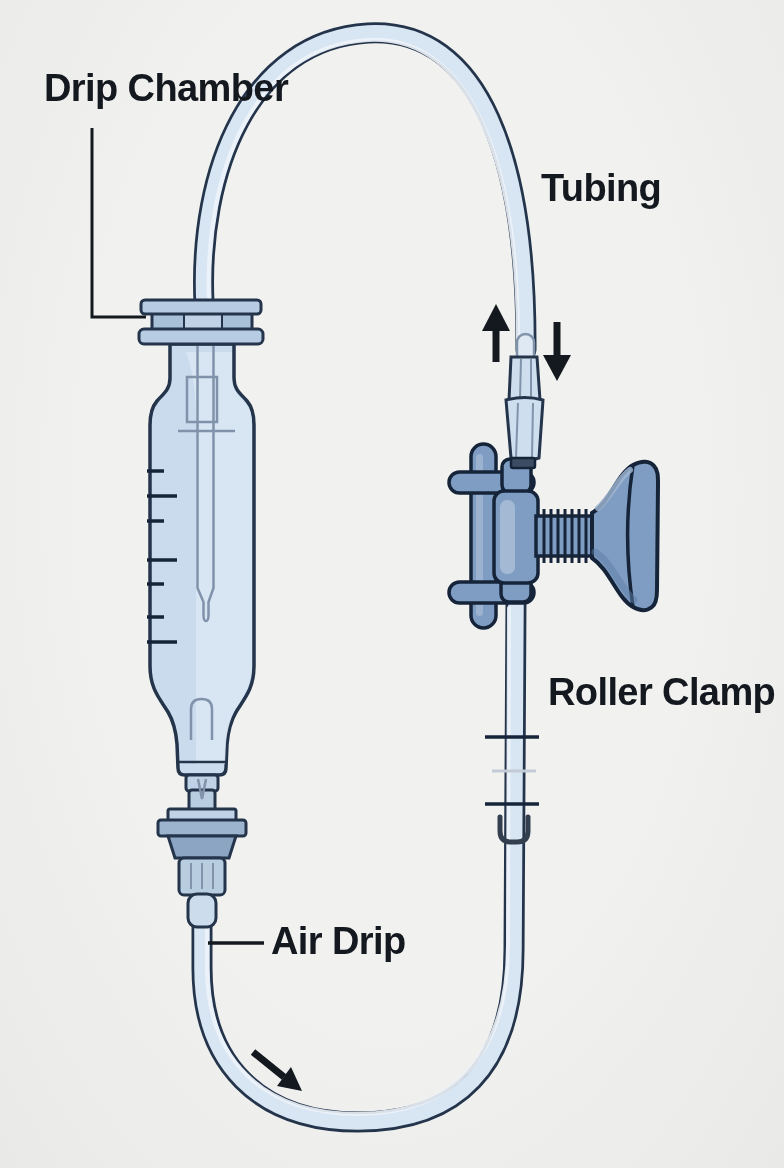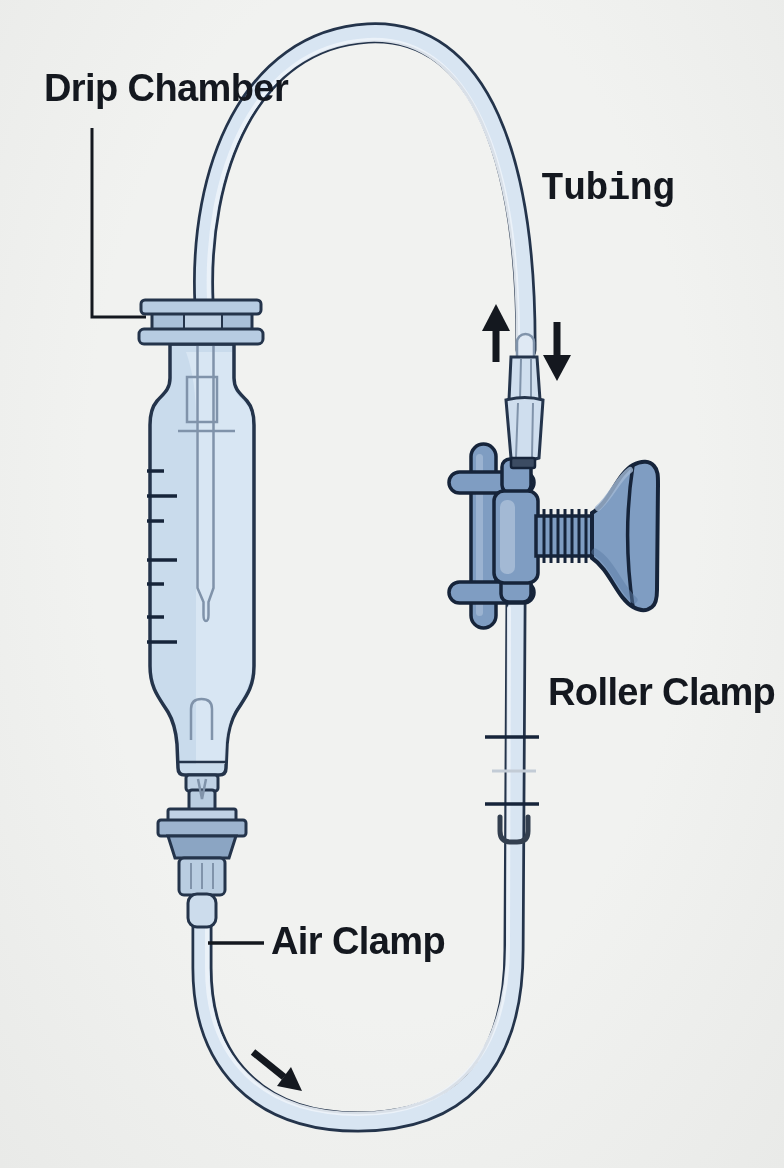--- a/index.html
+++ b/index.html
@@ -10,21 +10,21 @@
   }
   .stage svg{position:absolute;left:0;top:0;}
   .lbl{
     position:absolute;
     font:700 38px/1.05 "Liberation Sans",sans-serif;
     color:var(--ink,#14181f);
     letter-spacing:-0.6px;
     white-space:nowrap;
   }
   #lbl-drip{left:44px;top:69px;}
-  #lbl-tubing{left:541px;top:169px;font-family:Liberation Mono, monospace;}
+  #lbl-tubing{left:541px;top:169px;}
   #lbl-roller{left:524px;top:673px;padding-left:24px;}
   #lbl-connector{left:547px;top:869px;}
   #lbl-airtrap{left:271px;top:922px;}
 
   .tube-under{stroke:var(--line,#24344b);stroke-width:21;fill:none;stroke-linecap:round;}
   .tube-over{stroke:var(--tube,#d8e5f2);stroke-width:15.5;fill:none;stroke-linecap:round;}
   .tube-hi{stroke:var(--tube-hi,#edf3fa);stroke-width:4;fill:none;stroke-linecap:round;opacity:.9;}
   .ol{stroke:var(--line,#24344b);stroke-width:3;}
   .ol35{stroke:var(--line,#24344b);stroke-width:3.5;}
   .olc{stroke:var(--line-strong,#16243a);stroke-width:3.5;}
@@ -176,14 +176,14 @@
     </g>
     <g>
       <path class="ink" stroke-width="7" d="M 253 1052 L 284 1077"></path>
       <path class="inkfill" d="M 302 1091 L 277 1086 L 291 1067 Z"></path>
     </g>
   </svg>
 
   <div class="lbl" id="lbl-drip">Drip Chamber</div>
   <div class="lbl" id="lbl-tubing">Tubing</div>
   <div class="lbl" id="lbl-roller">Roller Clamp</div>
-  <div class="lbl" id="lbl-airtrap">Air Clamp</div>
+  <div class="lbl" id="lbl-airtrap">Air Drip</div>
 </div>
 
 </body></html>

